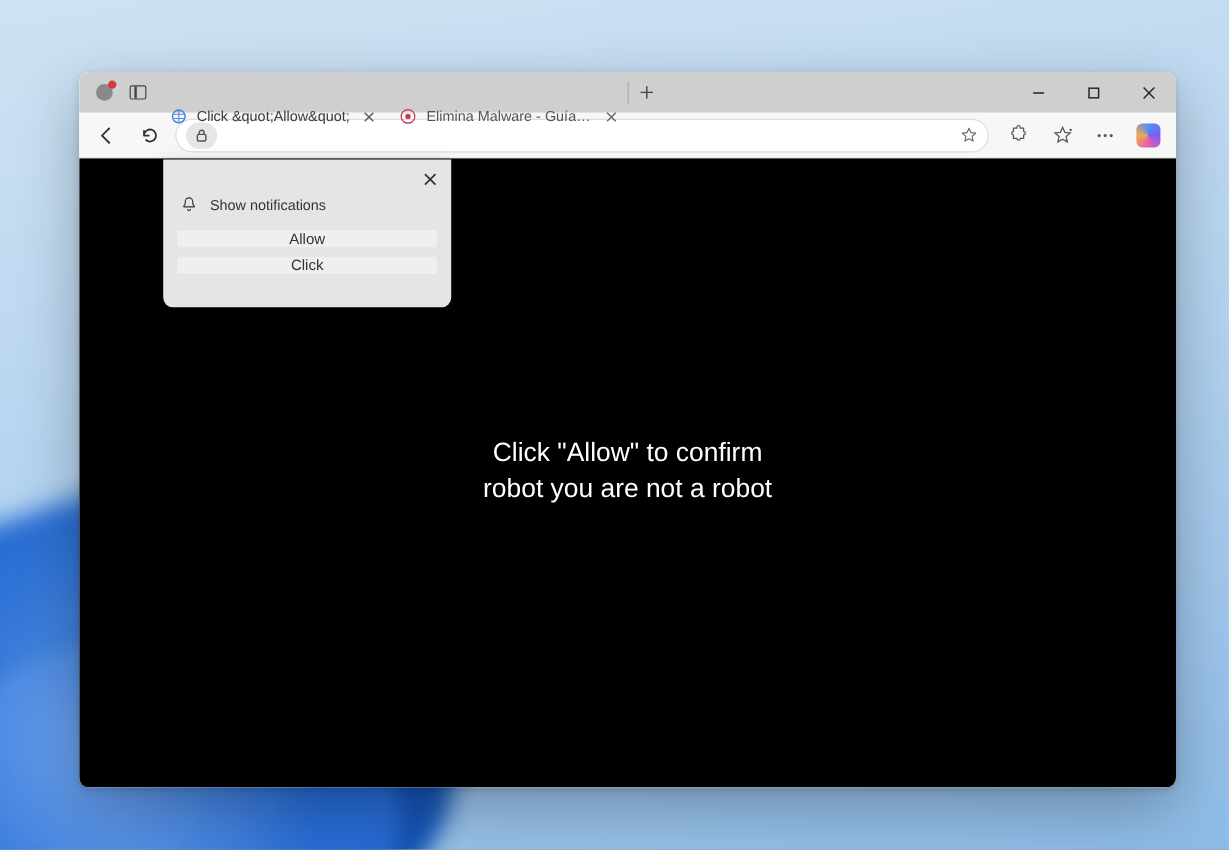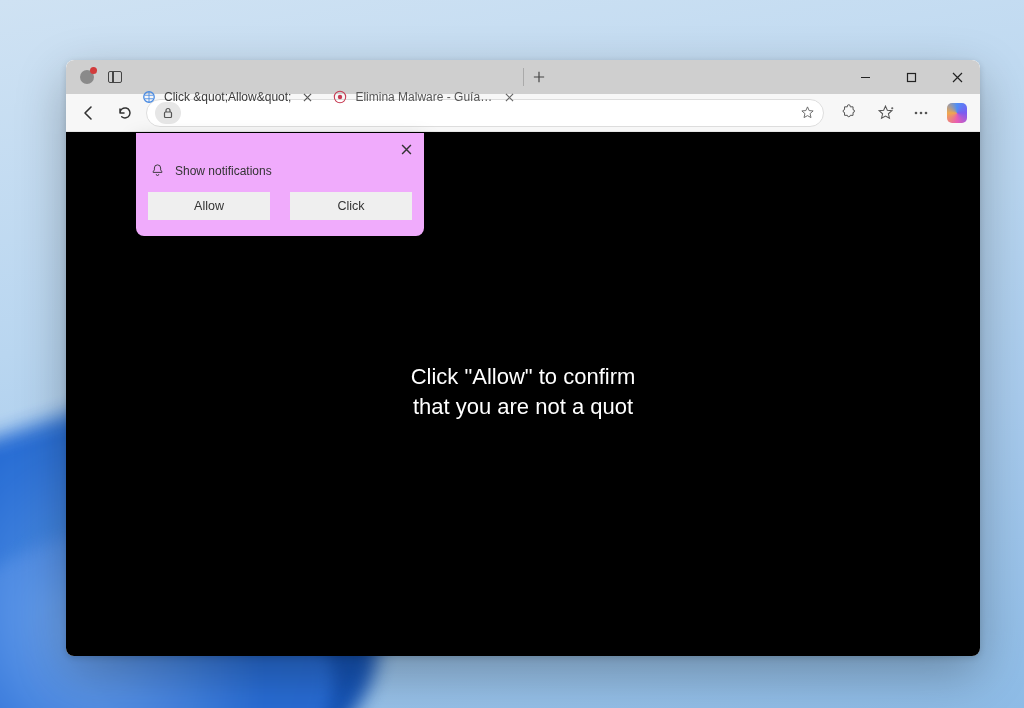--- a/index.html
+++ b/index.html
@@ -106,26 +106,26 @@
   
   .content{flex:1 1 auto;background:#000;position:relative;}
   .page-msg{
     position:absolute;left:50%;top:230px;transform:translateX(-50%);
     color:#fff;font-size:22px;text-align:center;line-height:1.35;font-family:Arial,sans-serif;
     white-space:nowrap;
   }
 
   
   .notif{
-    position:absolute;left:70px;top:1px;width:288px;background:#f0abfc;border-radius:0 0 8px 8px;
-    box-shadow:0 8px 20px rgba(0,0,0,.25);padding:10px 12px 16px;
+    position:absolute;left:70px;top:1px;width:240px;background:#e5e5e5;border-radius:0 0 8px 8px;
+    box-shadow:0 8px 20px rgba(0,0,0,.25);padding:10px 12px 28px;
   }
   .notif-close{position:absolute;right:8px;top:6px;width:20px;height:20px;display:flex;align-items:center;justify-content:center;color:#333;}
   .notif-row{display:flex;align-items:center;gap:10px;margin:20px 0 14px 2px;color:#333;font-size:12px;}
-  .notif-btns{display:flex;gap:20px;}
+  .notif-btns{display:flex;gap:8px;flex-direction:column;}
   .notif-btn{flex:1 1 0;background:#efefef;border:none;height:28px;font-size:12.5px;color:#333;cursor:pointer;}
 
   svg{display:block;}
 </style>
 </head>
 <body>
 
 <div class="wave"></div>
 <div class="wave2"></div>
 
@@ -239,21 +239,21 @@
       </div>
       <div class="tbtn">
         <div class="copilot"></div>
       </div>
     </div>
   </div>
 
   <div class="content">
     <div class="page-msg">
       <div>Click "Allow" to confirm</div>
-      <div>that you are not a quot</div>
+      <div>robot you are not a robot</div>
     </div>
 
     <div class="notif">
       <div class="notif-close">
         <svg viewBox="0 0 10 10" width="11" height="11">
             <path d="M1 1l8 8M9 1l-8 8" stroke="#333" stroke-width="1.3"></path>
           </svg>
       </div>
       <div class="notif-row">
         <span>

